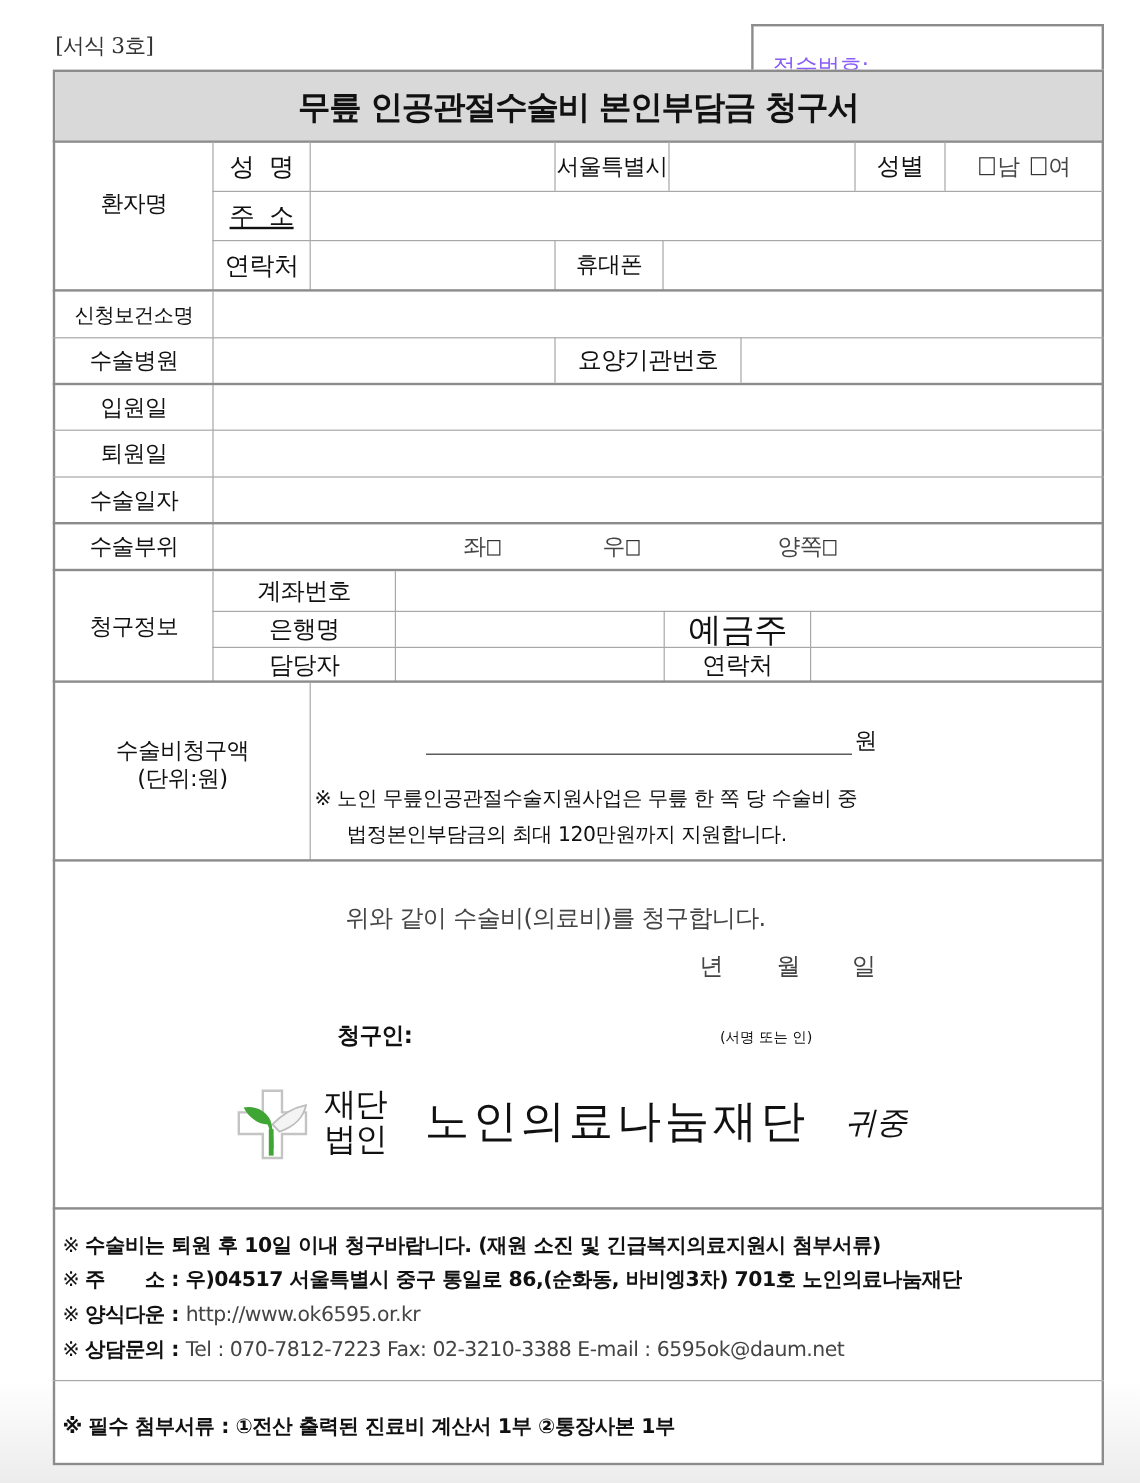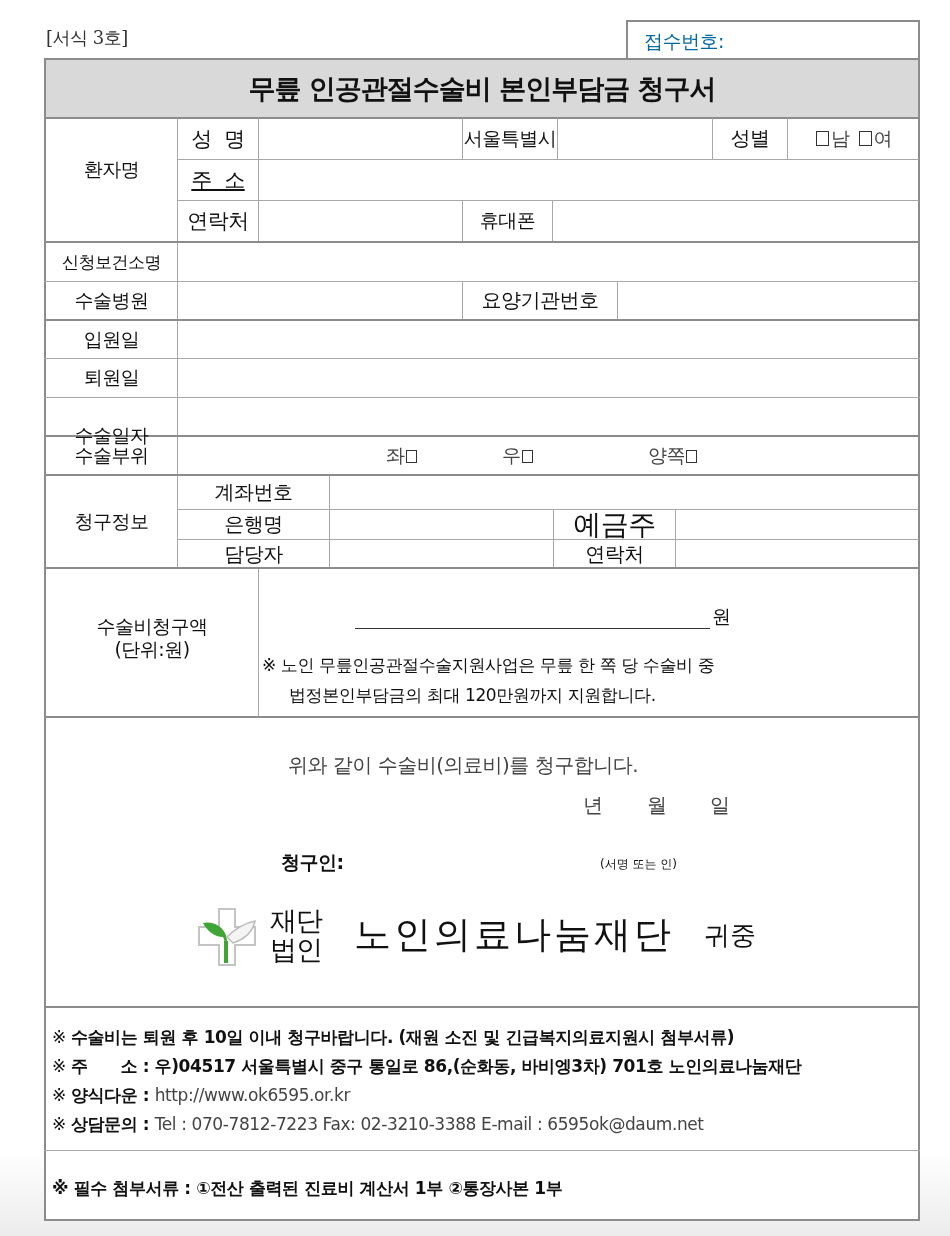--- a/index.html
+++ b/index.html
@@ -11,21 +11,21 @@
   .hl { position: absolute; height: 0; border-top: 1px solid #a8a8a8; }
   .hl.thick { border-top: 2px solid #8c8c8c; }
   .vl { position: absolute; width: 0; border-left: 1px solid #a8a8a8; }
   .cell-text { position: absolute; display: flex; align-items: center; justify-content: center;
     font-size: 19px; white-space: nowrap; letter-spacing: -0.5px; }
   .left { justify-content: flex-start; }
   .form-no { position: absolute; left: 46px; top: 26px; font-family: "DejaVu Serif", "Liberation Serif", serif;
     font-size: 18px; color: #333; letter-spacing: -0.5px; }
   .receipt-box { position: absolute; left: 626px; top: 20px; width: 294px; height: 40px;
     border: 2px solid #8c8c8c; border-bottom: none; background: #fff; }
-  .receipt-label { position: absolute; left: 16px; top: 7px; font-size: 19px; color: #0369a1; letter-spacing: -0.5px; }
+  .receipt-label { position: absolute; left: 16px; top: 21px; font-size: 19px; color: #8b5cf6; letter-spacing: -0.5px; }
   .outer { position: absolute; left: 44px; top: 58px; width: 876px; height: 1163px;
     border: 2px solid #8c8c8c; background: #fff; }
   .title-band { position: absolute; left: 46px; top: 60px; width: 872px; height: 57px; background: #d9d9d9;
     display: flex; align-items: center; justify-content: center; font-size: 27px; font-weight: bold;
     letter-spacing: -1px; }
   .checkbox { display: inline-block; width: 13px; height: 15px; border: 1px solid #333; margin: 0 2px 0 1px;
     vertical-align: -1px; }
   .amount-line { position: absolute; left: 355px; top: 628px; width: 355px; height: 0; border-top: 1px solid #333; }
   .sig-text { position: absolute; font-size: 20px; color: #444; white-space: nowrap; letter-spacing: -0.5px; }
   .logo { position: absolute; left: 197px; top: 907px; width: 60px; height: 60px; }
@@ -98,21 +98,21 @@
 <div class="abs" style="left:178px;top:282px;width:284px;height:37px;"></div>
 <div class="cell-text" style="left:463px;top:282px;width:154px;height:37px;font-size:20px;">요양기관번호</div>
 <div class="abs" style="left:618px;top:282px;width:301px;height:37px;"></div>
 
 <div class="cell-text" style="left:46px;top:321px;width:131px;height:37px;">입원일</div>
 <div class="abs" style="left:178px;top:321px;width:741px;height:37px;"></div>
 
 <div class="cell-text" style="left:46px;top:359px;width:131px;height:38px;">퇴원일</div>
 <div class="abs" style="left:178px;top:359px;width:741px;height:38px;"></div>
 
-<div class="cell-text" style="left:46px;top:398px;width:131px;height:37px;margin-top:19px;">수술일자</div>
+<div class="cell-text" style="left:46px;top:398px;width:131px;height:37px;">수술일자</div>
 <div class="abs" style="left:178px;top:398px;width:741px;height:37px;"></div>
 
 <div class="cell-text" style="left:46px;top:437px;width:131px;height:38px;">수술부위</div>
 <div class="cell-text left" style="left:386px;top:437px;height:38px;font-size:19px;color:#444;">
   <span>좌</span>
     <span class="checkbox" style="width:11px;height:13px;"></span>
 </div>
 <div class="cell-text left" style="left:502px;top:437px;height:38px;font-size:19px;color:#444;">
   <span>우</span>
     <span class="checkbox" style="width:11px;height:13px;"></span>
@@ -170,21 +170,21 @@
   <path d="M22 2 H38 V20 H58 V38 H38 V58 H22 V38 H2 V20 H22 Z" fill="#ffffff" stroke="#c4c4c4" stroke-width="2"></path>
   <path d="M30 30 C38 22 48 16 58 14 C56 24 48 32 36 36 Z" fill="#f4f4f4" stroke="#bdbdbd" stroke-width="1.5"></path>
   <path d="M29 50 C29 40 28 34 26 30 C18 30 10 24 6 16 C14 14 24 18 28 26 C30 30 31 40 31 50 Z" fill="#3fa535"></path>
   <rect x="27" y="34" width="4" height="22" fill="#3fa535"></rect>
 </svg>
 <div class="abs" style="left:270px;top:906px;font-size:27px;line-height:29px;letter-spacing:-1px;">
   <div>재단</div>
   <div>법인</div>
 </div>
 <div class="abs" style="left:354px;top:910px;font-size:37px;letter-spacing:3px;white-space:nowrap;">노인의료나눔재단</div>
-<div class="abs" style="left:704px;top:918px;font-size:26px;white-space:nowrap;">귀중</div>
+<div class="abs" style="left:704px;top:918px;font-size:26px;white-space:nowrap;font-style:italic;">귀중</div>
 
 <div class="hl thick" style="left:44px;top:1006px;width:876px;"></div>
 
 <div class="note-line" style="top:1026px;">
   <span>※</span>
   <b>수술비는 퇴원 후 10일 이내 청구바랍니다. (재원 소진 및 긴급복지의료지원시 첨부서류)</b>
 </div>
 <div class="note-line" style="top:1055px;white-space:pre;"><span>※</span> <b>주      소 : 우)04517 서울특별시 중구 통일로 86,(순화동, 바비엥3차) 701호 노인의료나눔재단</b></div>
 <div class="note-line" style="top:1084px;">
   <span>※</span>

